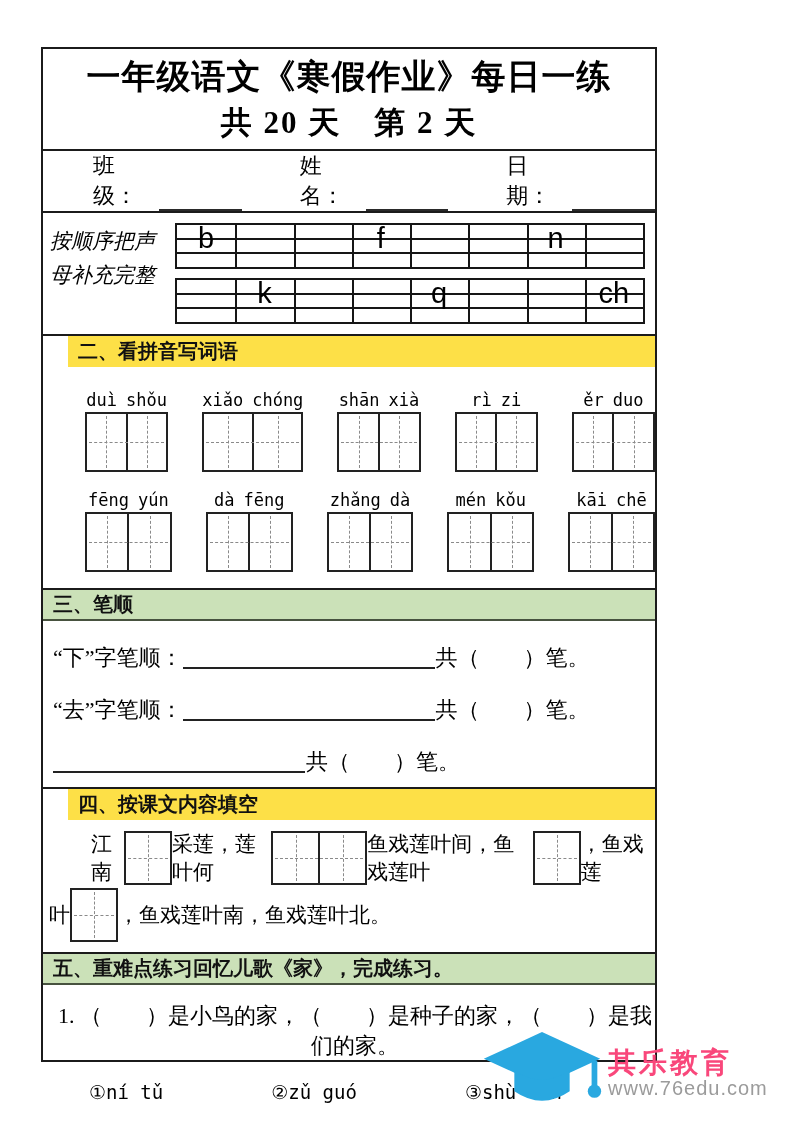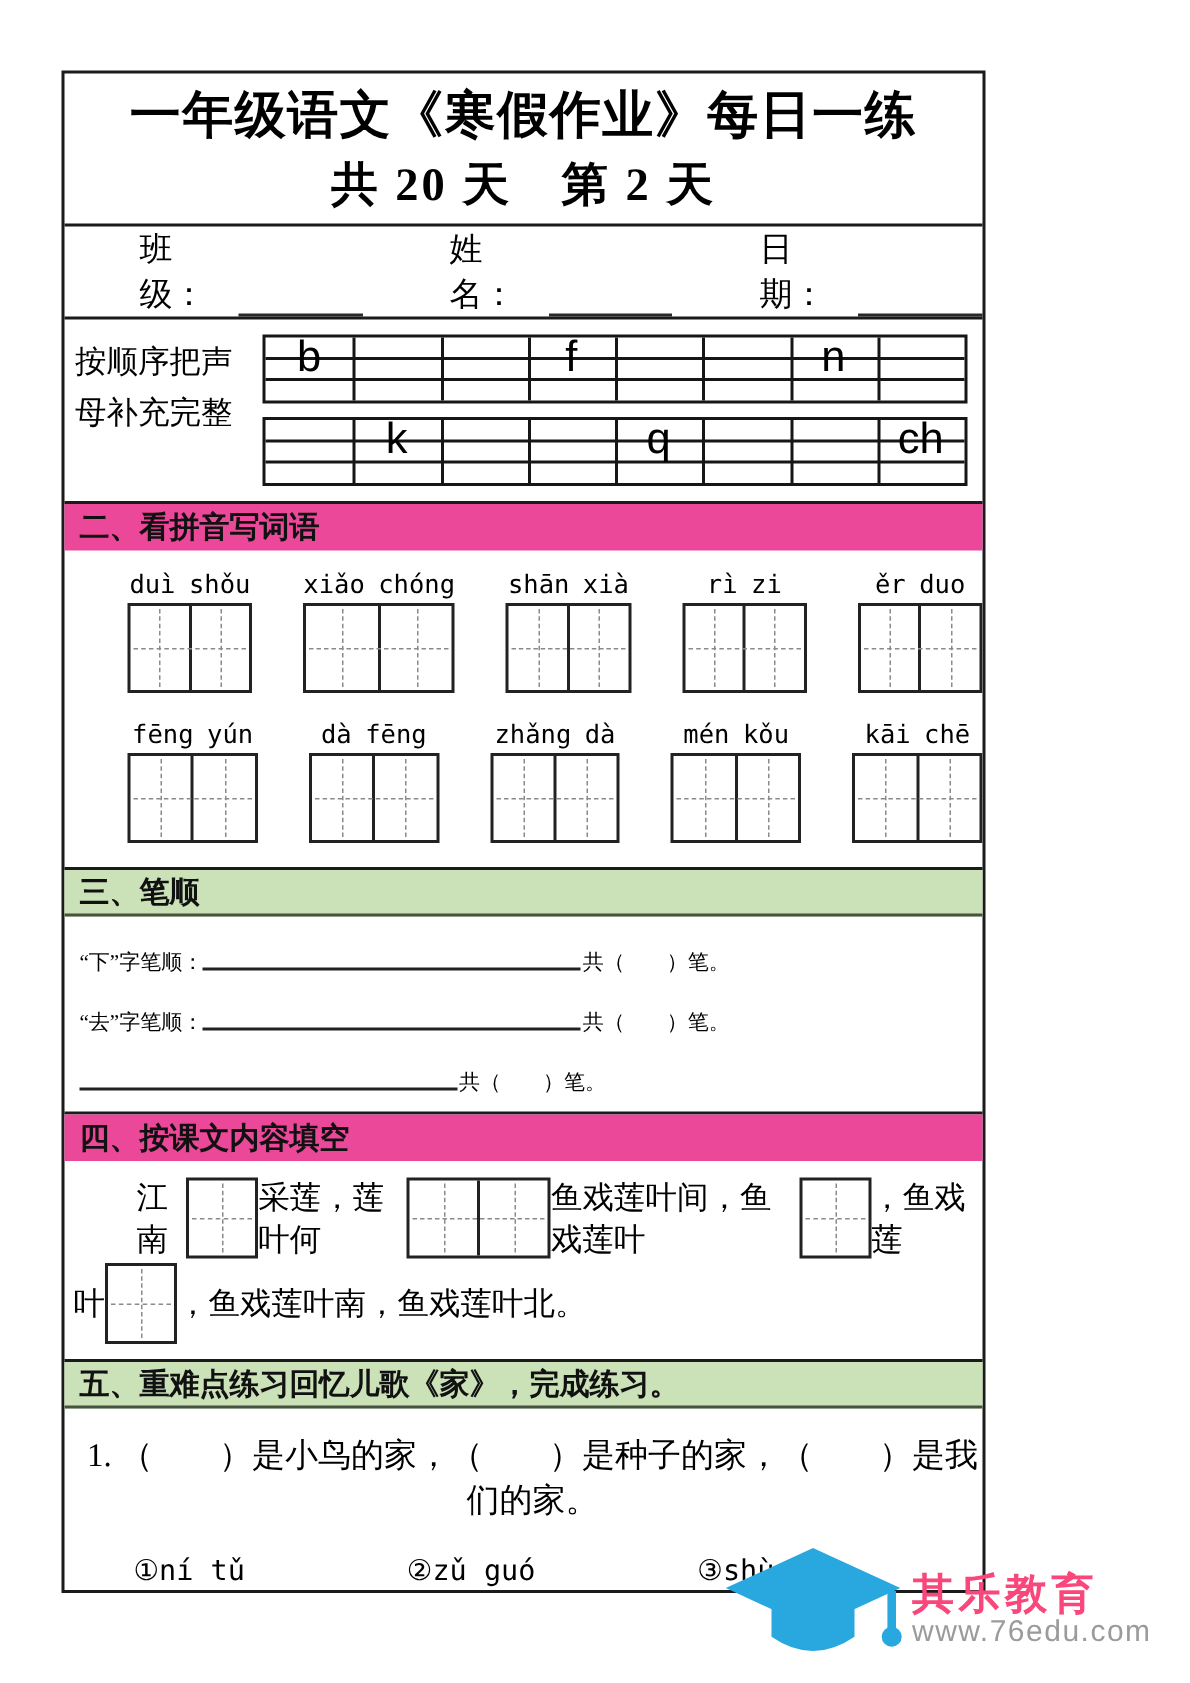--- a/index.html
+++ b/index.html
@@ -17,50 +17,50 @@
   
   .info-row { flex:0 0 55px; display:flex; align-items:center; padding-left:50px; gap:58px; font-size:22px; }
   .info-field { display:flex; align-items:flex-end; }
   .blank { display:inline-block; width:88px; border-bottom:2px solid #2a2a2a; height:1em; margin-left:4px; }
 
   
   .section { border-top:2px solid #1b1b1b; }
   .bar { height:31px; display:flex; align-items:center; padding-left:10px;
          font-family:"Liberation Sans", sans-serif; font-weight:bold; font-size:20px; color:#111; }
   .bar.green { border-bottom:2px solid #47523f; }
-  .bar.white { background:#ec4899; }
+  .bar.white { background:#fde047;margin-left:25px; }
 
   
   .s1-content { display:flex; padding:10px 10px 10px 7px; }
-  .s1-note { width:125px; font-size:21px; line-height:1.6; padding-top:2px; }
+  .s1-note { width:125px; font-size:21px; line-height:1.6; padding-top:2px;font-style:italic; }
   .s1-tables { flex:1; display:flex; flex-direction:column; gap:9px; }
   .ptable { position:relative; height:46px; border:2px solid #161616; background:#fff; }
   .ptable .hl { position:absolute; left:0; right:0; height:2px; background:#161616; }
   .hl.h1 { top:32%; } .hl.h2 { top:64%; }
   .ptable .vl { position:absolute; top:0; bottom:0; width:2px; background:#161616; }
   .pt-letter { position:absolute; top:-4px; height:72%; width:12.5%;
                display:flex; align-items:flex-end; justify-content:center;
                font-family:"Liberation Sans", sans-serif; font-size:29px; line-height:0.82; overflow:visible; }
   .c0{left:0%}.c1{left:12.5%}.c2{left:25%}.c3{left:37.5%}.c4{left:50%}.c5{left:62.5%}.c6{left:75%}.c7{left:87.5%}
 
   
-  .words-row { display:flex; padding-left:42px; gap:34px; margin-top:9px; }
+  .words-row { display:flex; padding-left:42px; gap:34px; margin-top:19px; }
   .words-row.second { margin-top:14px; }
   .word-group { width:103px; }
   .pinyin-label { display:flex; justify-content:center; gap:9px; font-family:"DejaVu Sans Mono", monospace;
                   font-size:17px; height:24px; align-items:flex-end; white-space:nowrap; }
   .tzg-pair { position:relative; height:60px; border:2px solid #222; display:flex; margin-top:2px; background:#fff; }
   .tzg-cell { flex:1; position:relative; }
   .tzg-cell + .tzg-cell { border-left:2px solid #222; }
   .tzg-cell::before { content:""; position:absolute; left:50%; top:2px; bottom:2px; border-left:1px dashed #8a8a8a; }
   .tzg-pair::after { content:""; position:absolute; top:50%; left:2px; right:2px; border-top:1px dashed #8a8a8a; }
 
   
   .s3-content { padding:6px 0 10px 10px; }
-  .bishun-row { display:flex; align-items:flex-start; font-size:14px; margin-top:22px; }
+  .bishun-row { display:flex; align-items:center; font-size:22px; margin-top:22px; }
   .bishun-row:first-child { margin-top:16px; }
   .bs-line { width:252px; border-bottom:2px solid #222; height:1em; }
   .bs-suffix { margin-left:1px; }
 
   
   .s4-content { padding:6px 8px 10px 6px; font-size:21px; }
   .s4-line { display:flex; align-items:center; }
   .s4-line.l1 { padding-left:42px; margin-top:4px; }
   .s4-line.l2 { margin-top:2px; }
   .tzg-box { position:relative; width:48px; height:54px; border:2px solid #222; background:#fff; flex:none; }

